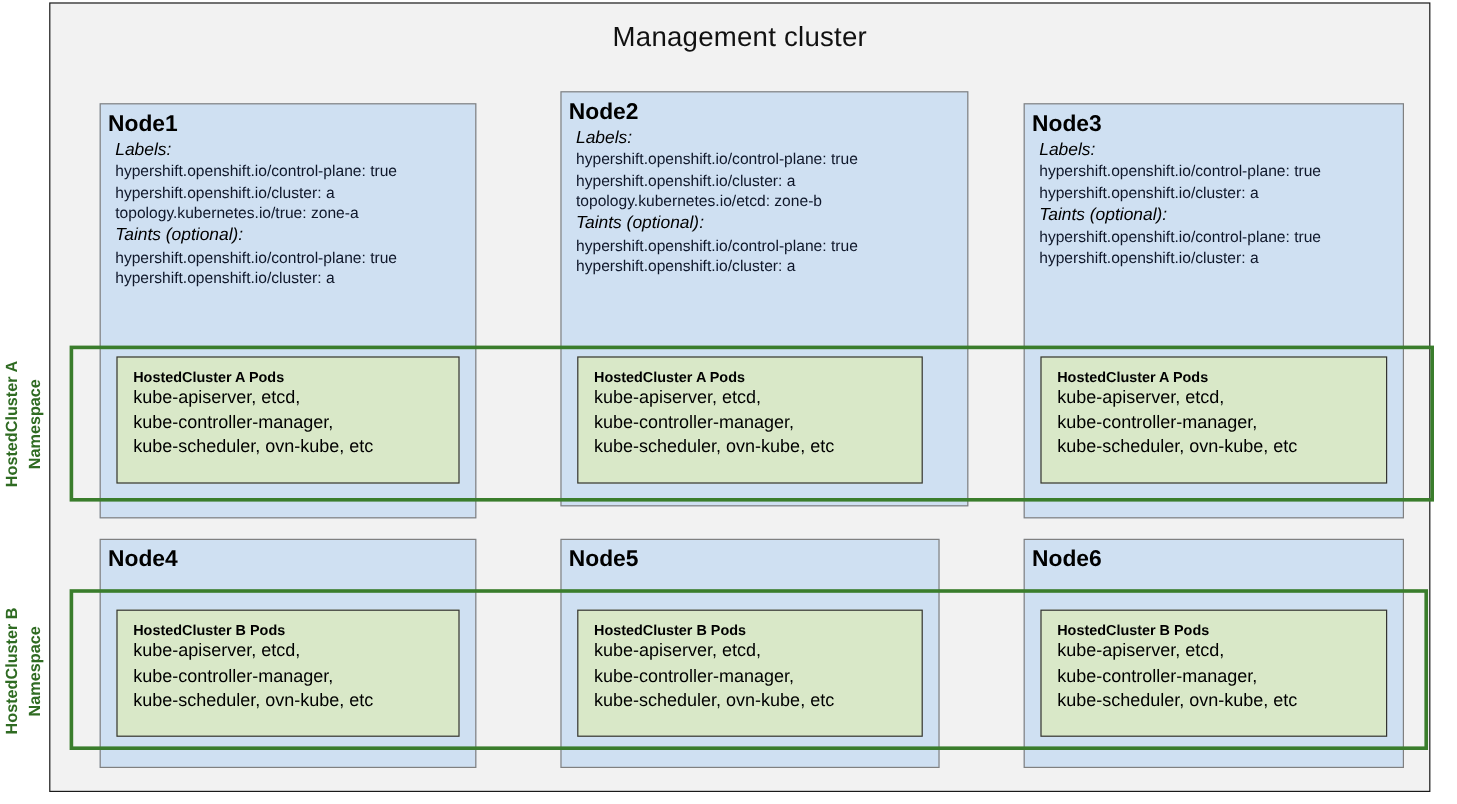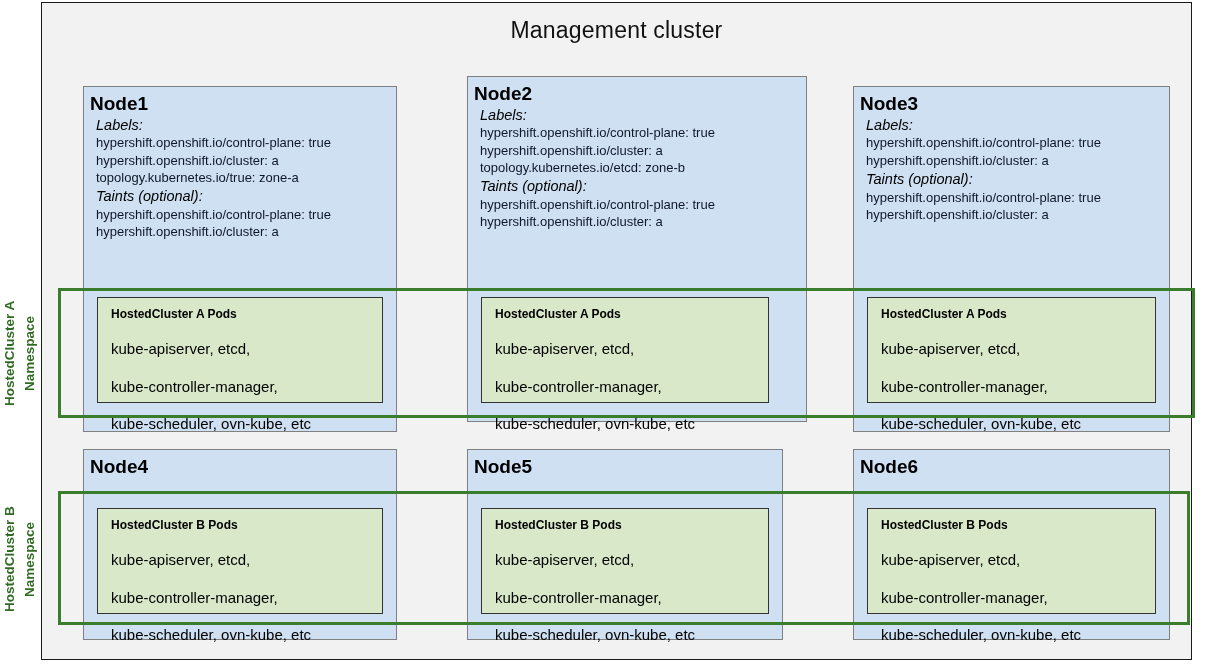--- a/index.html
+++ b/index.html
@@ -88,21 +88,20 @@
     font-size: 12px;
     font-weight: bold;
     color: #000000;
     line-height: 1.36;
   }
   .pods-line {
     font-size: 15px;
     color: #000000;
     line-height: 1.36;
     white-space: nowrap;
-    margin-top: 17px;
   }
 
   
   .ns-rect {
     position: absolute;
     border: 3px solid #3a7d2c;
     background: transparent;
     box-sizing: border-box;
     pointer-events: none;
   }

